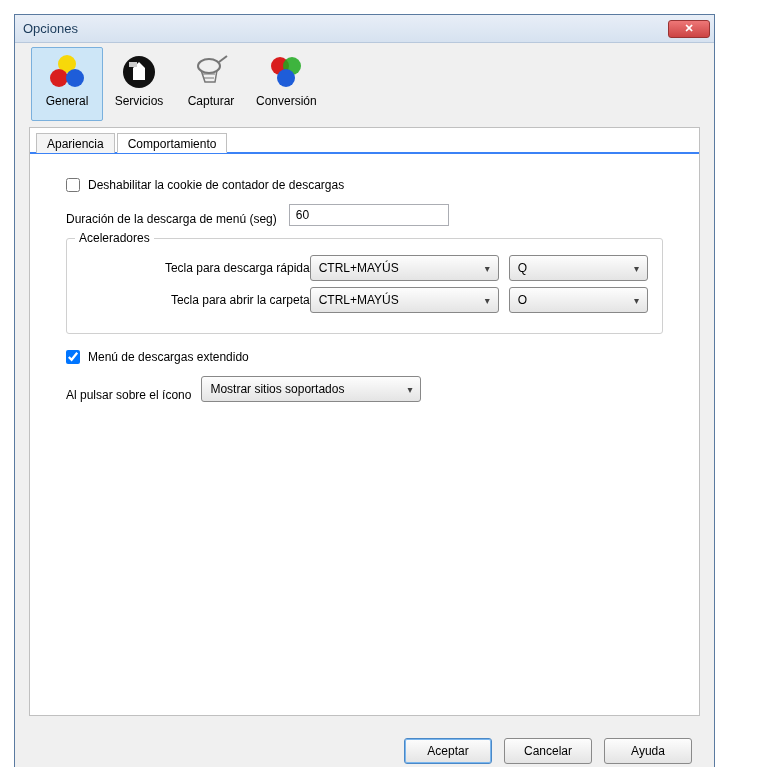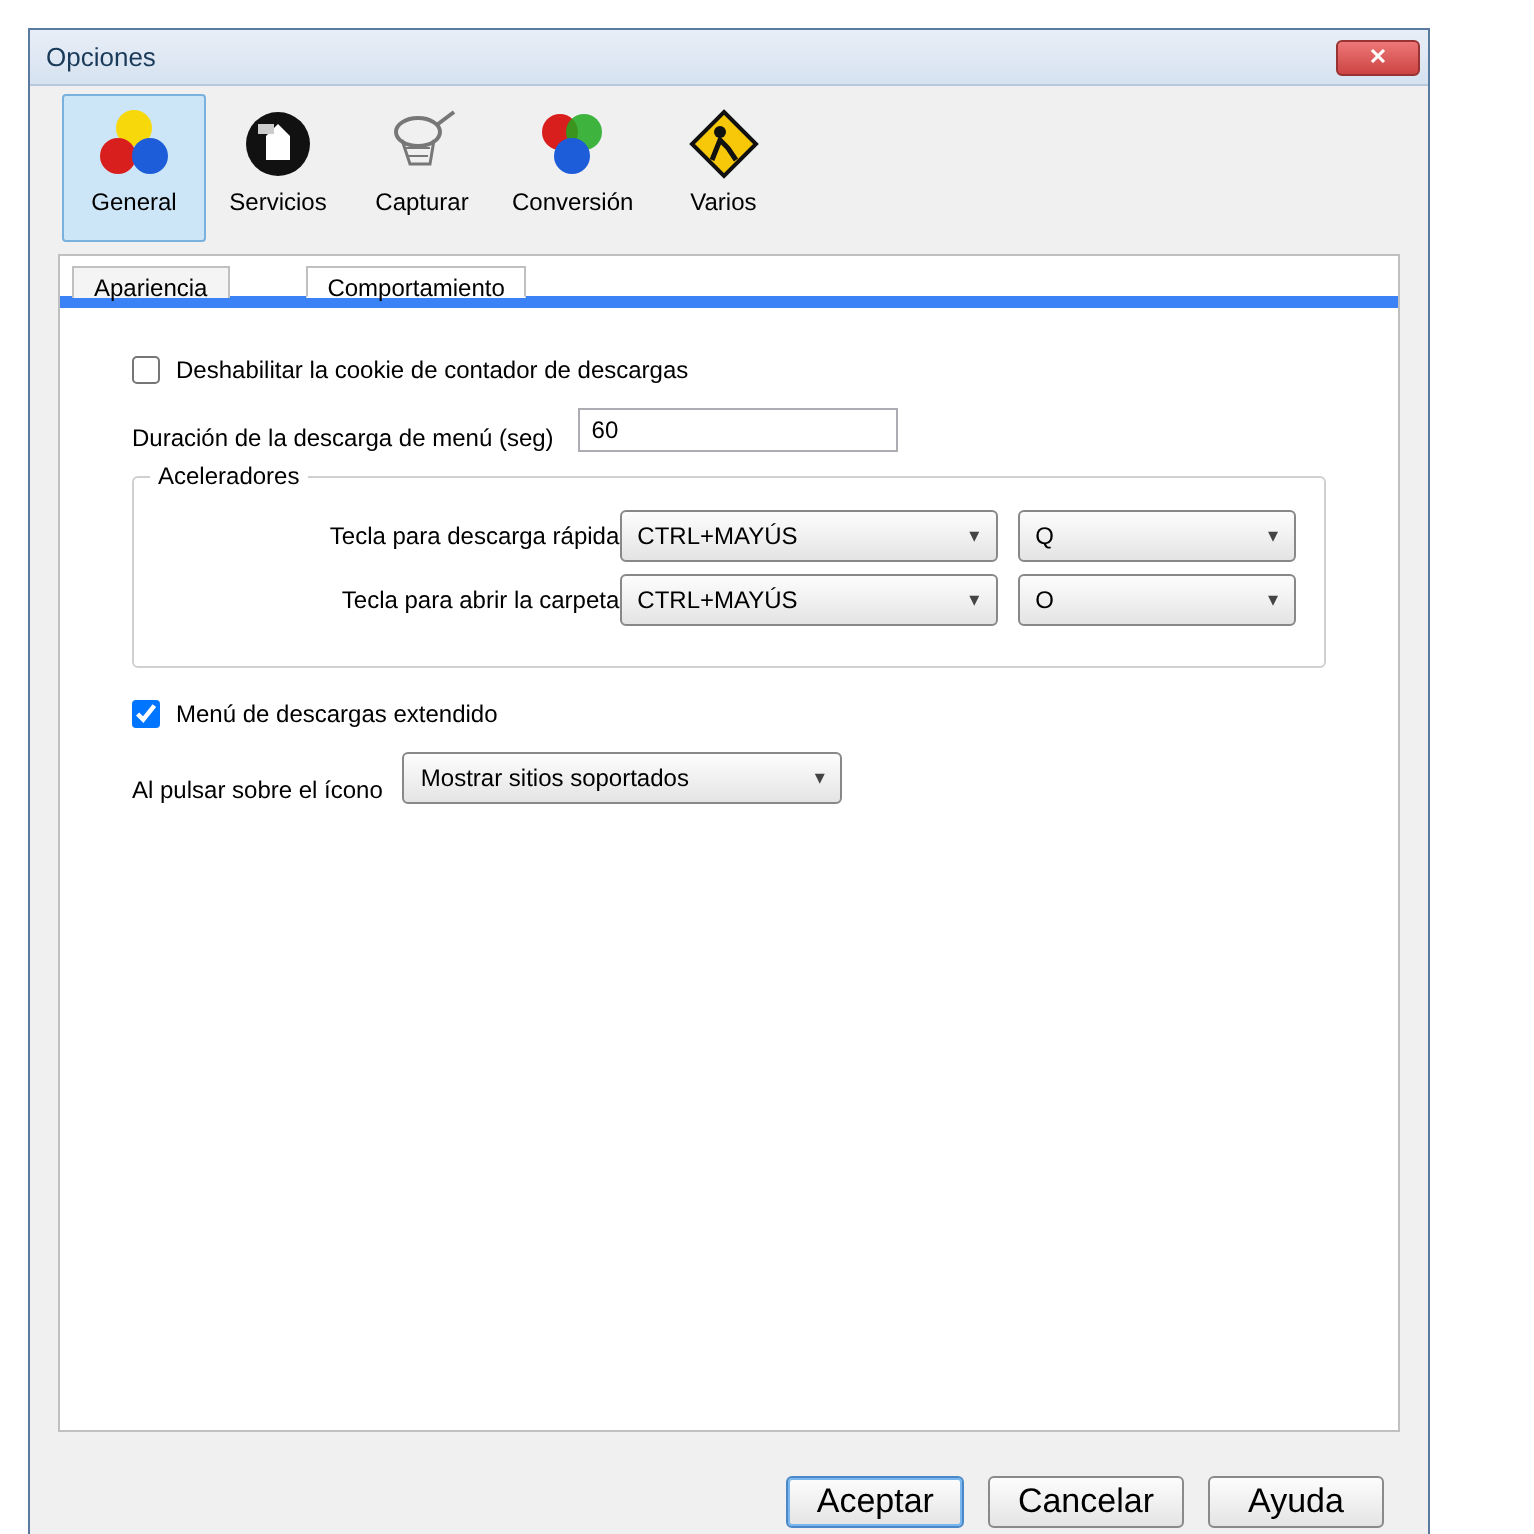--- a/index.html
+++ b/index.html
@@ -7,38 +7,38 @@
 .window { width: 701px; height: 763px; margin: 14px; border: 1px solid #5a7aa0; background: #f0f0f0; display: flex; flex-direction: column; }
 .titlebar { height: 28px; background: linear-gradient(#e8eef7, #d6e2f0); display: flex; align-items: center; padding: 0 4px 0 8px; border-bottom: 1px solid #b8c8dc; }
 .title-text { flex: 1; color: #1a3a5a; font-size: 13px; }
 .close-btn { width: 42px; height: 18px; background: linear-gradient(#e77, #c44); border: 1px solid #933; border-radius: 3px; color: #fff; display: flex; align-items: center; justify-content: center; cursor: pointer; font-weight: bold; font-size: 11px; }
 .toolbar { height: 78px; display: flex; padding: 4px 16px 0 16px; background: #f0f0f0; }
 .tool-item { display: flex; flex-direction: column; align-items: center; padding: 4px 8px; min-width: 72px; cursor: pointer; border: 1px solid transparent; }
 .tool-item.selected { background: #cde6f7; border: 1px solid #7ab0dd; border-radius: 2px; text-align: center; }
 .tool-icon { width: 40px; height: 40px; display: flex; align-items: center; justify-content: center; }
 .tool-label { font-size: 12px; margin-top: 2px; }
 .content { flex: 1; margin: 6px 14px 10px 14px; background: #fff; border: 1px solid #c0c0c0; padding: 0; display: flex; flex-direction: column; }
-.tabs { display: flex; height: 26px; background: #fff; padding-left: 6px; padding-top: 4px; border-bottom: 6px solid #3b82f6; gap: 36px; }
+.tabs { display: flex; height: 26px; background: #fff; padding-left: 6px; padding-top: 4px; border-bottom: 2px solid #3b82f6; }
 .tab { padding: 3px 10px; border: 1px solid #c0c0c0; border-bottom: none; background: #f4f4f4; margin-right: 2px; cursor: pointer; font-size: 12px; position: relative; top: 1px; }
 .tab.active { background: #fff; top: 1px; border-bottom: 1px solid #fff; }
 .tab-content { padding: 24px 36px; flex: 1; }
 .row { display: flex; align-items: flex-end; margin-bottom: 12px; }
 input[type="checkbox"] { width: 14px; height: 14px; margin-right: 8px; cursor: pointer; }
 .text-input { width: 160px; height: 22px; border: 1px solid #abadb3; padding: 2px 6px; font-size: 12px; margin-left: 12px; }
 .fieldset { border: 1px solid #d0d0d0; border-radius: 3px; padding: 10px 14px 14px 14px; margin: 6px 0 16px 0; position: relative; }
 .legend { position: absolute; top: -8px; left: 8px; background: #fff; padding: 0 4px; font-size: 12px; }
 .grid-row { display: flex; align-items: center; margin: 6px 0; }
 .grid-label { width: 230px; text-align: right; }
 .select { height: 26px; background: linear-gradient(#fdfdfd, #e4e4e4); border: 1px solid #888; border-radius: 3px; padding: 0 12px 0 8px; font-size: 12px; cursor: pointer; position: relative; display: inline-flex; align-items: center; }
 .select::after { content: "▾"; position: absolute; right: 8px; font-size: 10px; color: #444; }
 .sel-mod { width: 190px; margin-right: 10px; }
 .sel-key { width: 140px; }
 .sel-icon { width: 220px; margin-left: 10px; }
 .footer { height: 50px; display: flex; align-items: center; justify-content: flex-end; padding: 0 22px; }
-.btn { min-width: 88px; height: 26px; background: linear-gradient(#fdfdfd, #e4e4e4); border: 1px solid #8a8a8a; border-radius: 3px; margin-left: 12px; cursor: pointer; font-size: 17px; padding: 0 14px; }
+.btn { min-width: 88px; height: 26px; background: linear-gradient(#fdfdfd, #e4e4e4); border: 1px solid #8a8a8a; border-radius: 3px; margin-left: 12px; cursor: pointer; font-size: 12px; padding: 0 14px; }
 .btn.primary { border: 1px solid #4a88c7; box-shadow: 0 0 0 1px #7ab6ee inset; }
 </style>
 </head>
 <body>
 
 <div class="window">
   <div class="titlebar">
     <div class="title-text">Opciones</div>
     <div class="close-btn">
       <span>✕</span>
@@ -79,30 +79,20 @@
     </div>
     <div class="tool-item">
       <div class="tool-icon">
         <svg width="40" height="40" viewBox="0 0 40 40">
           <circle cx="14" cy="14" r="9" fill="#d91e1e"></circle>
           <circle cx="26" cy="14" r="9" fill="#1ea91e" opacity="0.85"></circle>
           <circle cx="20" cy="26" r="9" fill="#1e5dd9"></circle>
         </svg>
       </div>
       <div class="tool-label">Conversión</div>
-    </div>
-    <div class="tool-item">
-      <div class="tool-icon">
-        <svg width="40" height="40" viewBox="0 0 40 40">
-          <path d="M20 4 L36 20 L20 36 L4 20 Z" fill="#f7c80a" stroke="#111" stroke-width="2"></path>
-          <circle cx="18" cy="14" r="3" fill="#111"></circle>
-          <path d="M14 28 L18 18 L22 22 L26 28" stroke="#111" stroke-width="2.5" fill="none"></path>
-        </svg>
-      </div>
-      <div class="tool-label">Varios</div>
     </div>
   </div>
 
   <div class="content">
     <div class="tabs">
       <div class="tab">Apariencia</div>
       <div class="tab active">Comportamiento</div>
     </div>
     <div class="tab-content">
       <div class="row">

